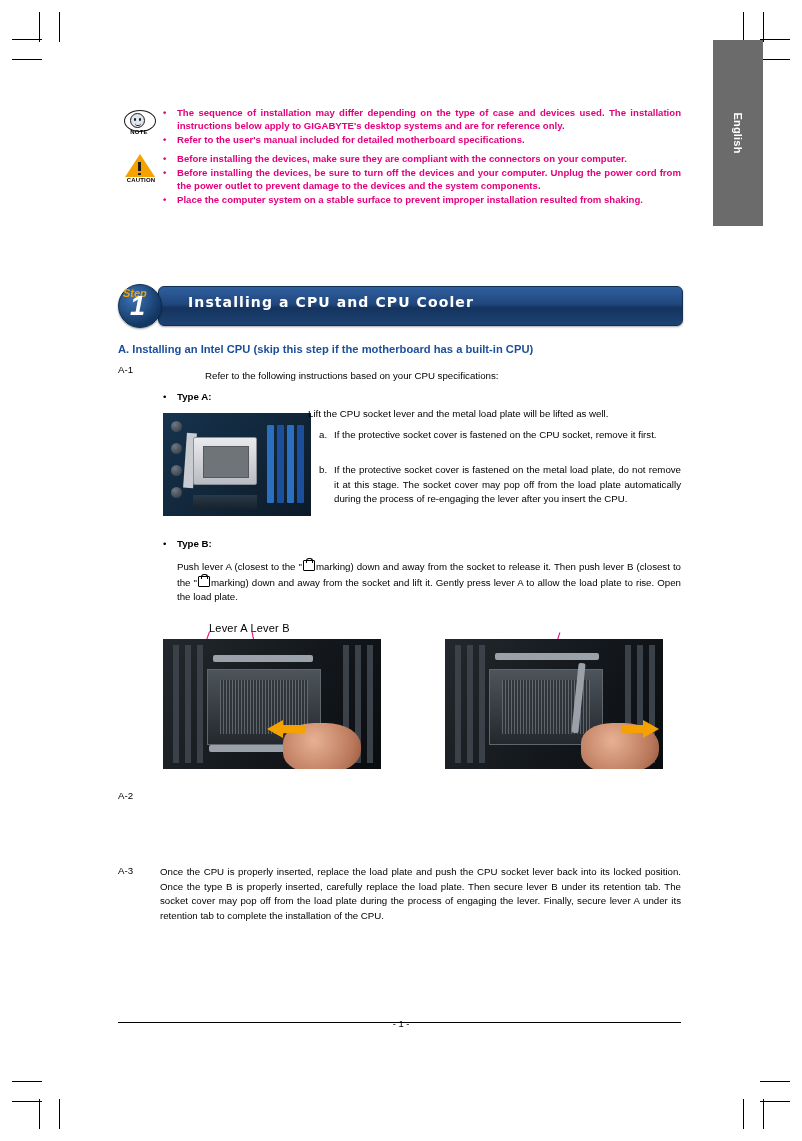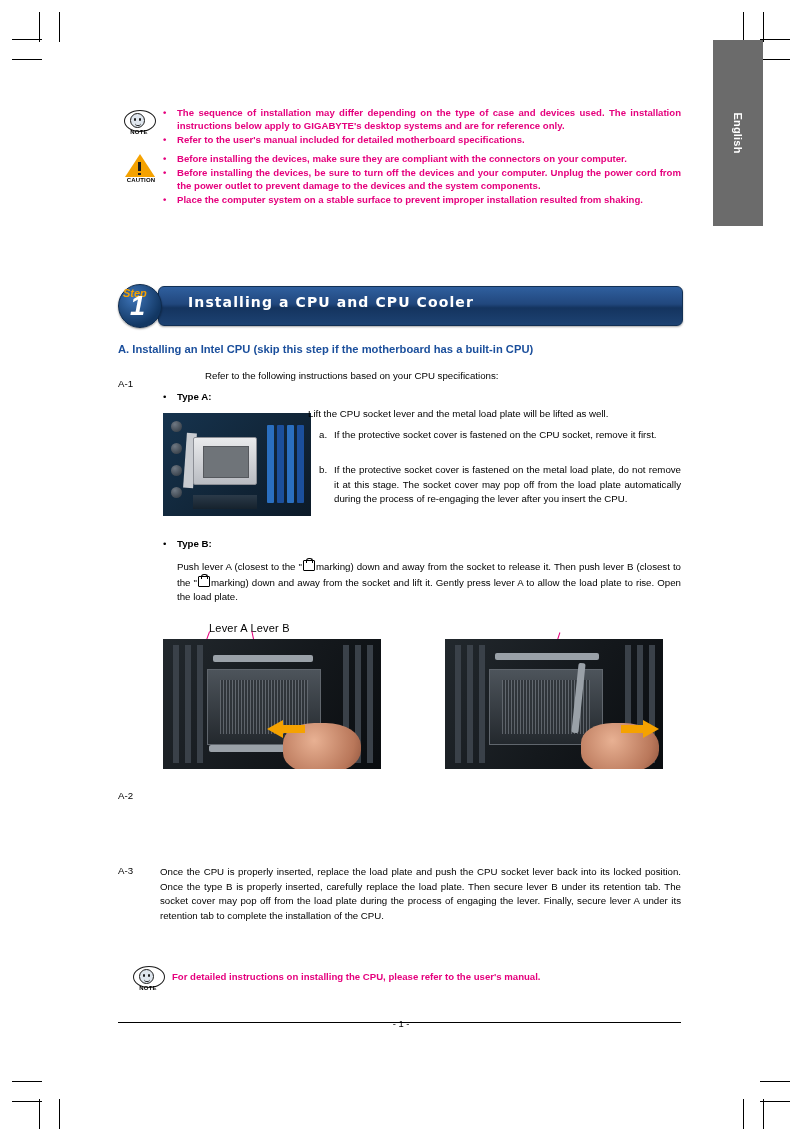--- a/index.html
+++ b/index.html
@@ -524,21 +524,21 @@
   <div class="step-banner">
     <div class="bar"></div>
     <div class="bar-title">Installing a CPU and CPU Cooler</div>
     <div class="circle"></div>
     <div class="step-word">Step</div>
     <div class="step-num">1</div>
   </div>
 
   <div class="heading-a">A. Installing an Intel CPU (skip this step if the motherboard has a built-in CPU)</div>
 
-  <div class="label-step" style="left:118px; top:378px;">A-1</div>
+  <div class="label-step" style="left:118px; top:364px;">A-1</div>
   <div class="para" style="left:160px; top:369px; width:520px;margin-left:45px;">Refer to the following instructions based on your CPU specifications:</div>
 
   <div class="sub-bullet" style="left:177px; top:391px;">
     <span class="dot">•</span>
     <span>Type A:</span>
   </div>
 
   <div class="photo mb-a">
     <div class="pcb"></div>
     <div class="cap c1"></div>
@@ -609,31 +609,17 @@
     <div class="thumb" style="left:136px; top:84px; width:78px; height:50px;"></div>
     <div class="arrow-tail" style="left:176px; top:86px; width:24px;"></div>
     <div class="arrow right-a" style="left:198px; top:81px;"></div>
   </div>
 
   <div class="label-step" style="left:118px; top:790px;">A-2</div>
 
   <div class="label-step" style="left:118px; top:865px;">A-3</div>
   <div class="para" style="left:160px; top:865px; width:521px;">Once the CPU is properly inserted, replace the load plate and push the CPU socket lever back into its locked position. Once the type B is properly inserted, carefully replace the load plate. Then secure lever B under its retention tab. The socket cover may pop off from the load plate during the process of engaging the lever. Finally, secure lever A under its retention tab to complete the installation of the CPU.</div>
 
-  <div class="bottom-note">
-    <div class="icon-col">
-      <div class="note-icon">
-        <div class="oval"></div>
-        <div class="face">
-          <div class="eye l"></div>
-          <div class="eye r"></div>
-          <div class="mouth"></div>
-        </div>
-        <div class="lbl">NOTE</div>
-      </div>
-    </div>
-    <div class="txt">For detailed instructions on installing the CPU, please refer to the user's manual.</div>
-  </div>
 
   <div class="footer-rule"></div>
   <div class="page-num">- 1 -</div>
 
 </div>
 
 </body></html>

